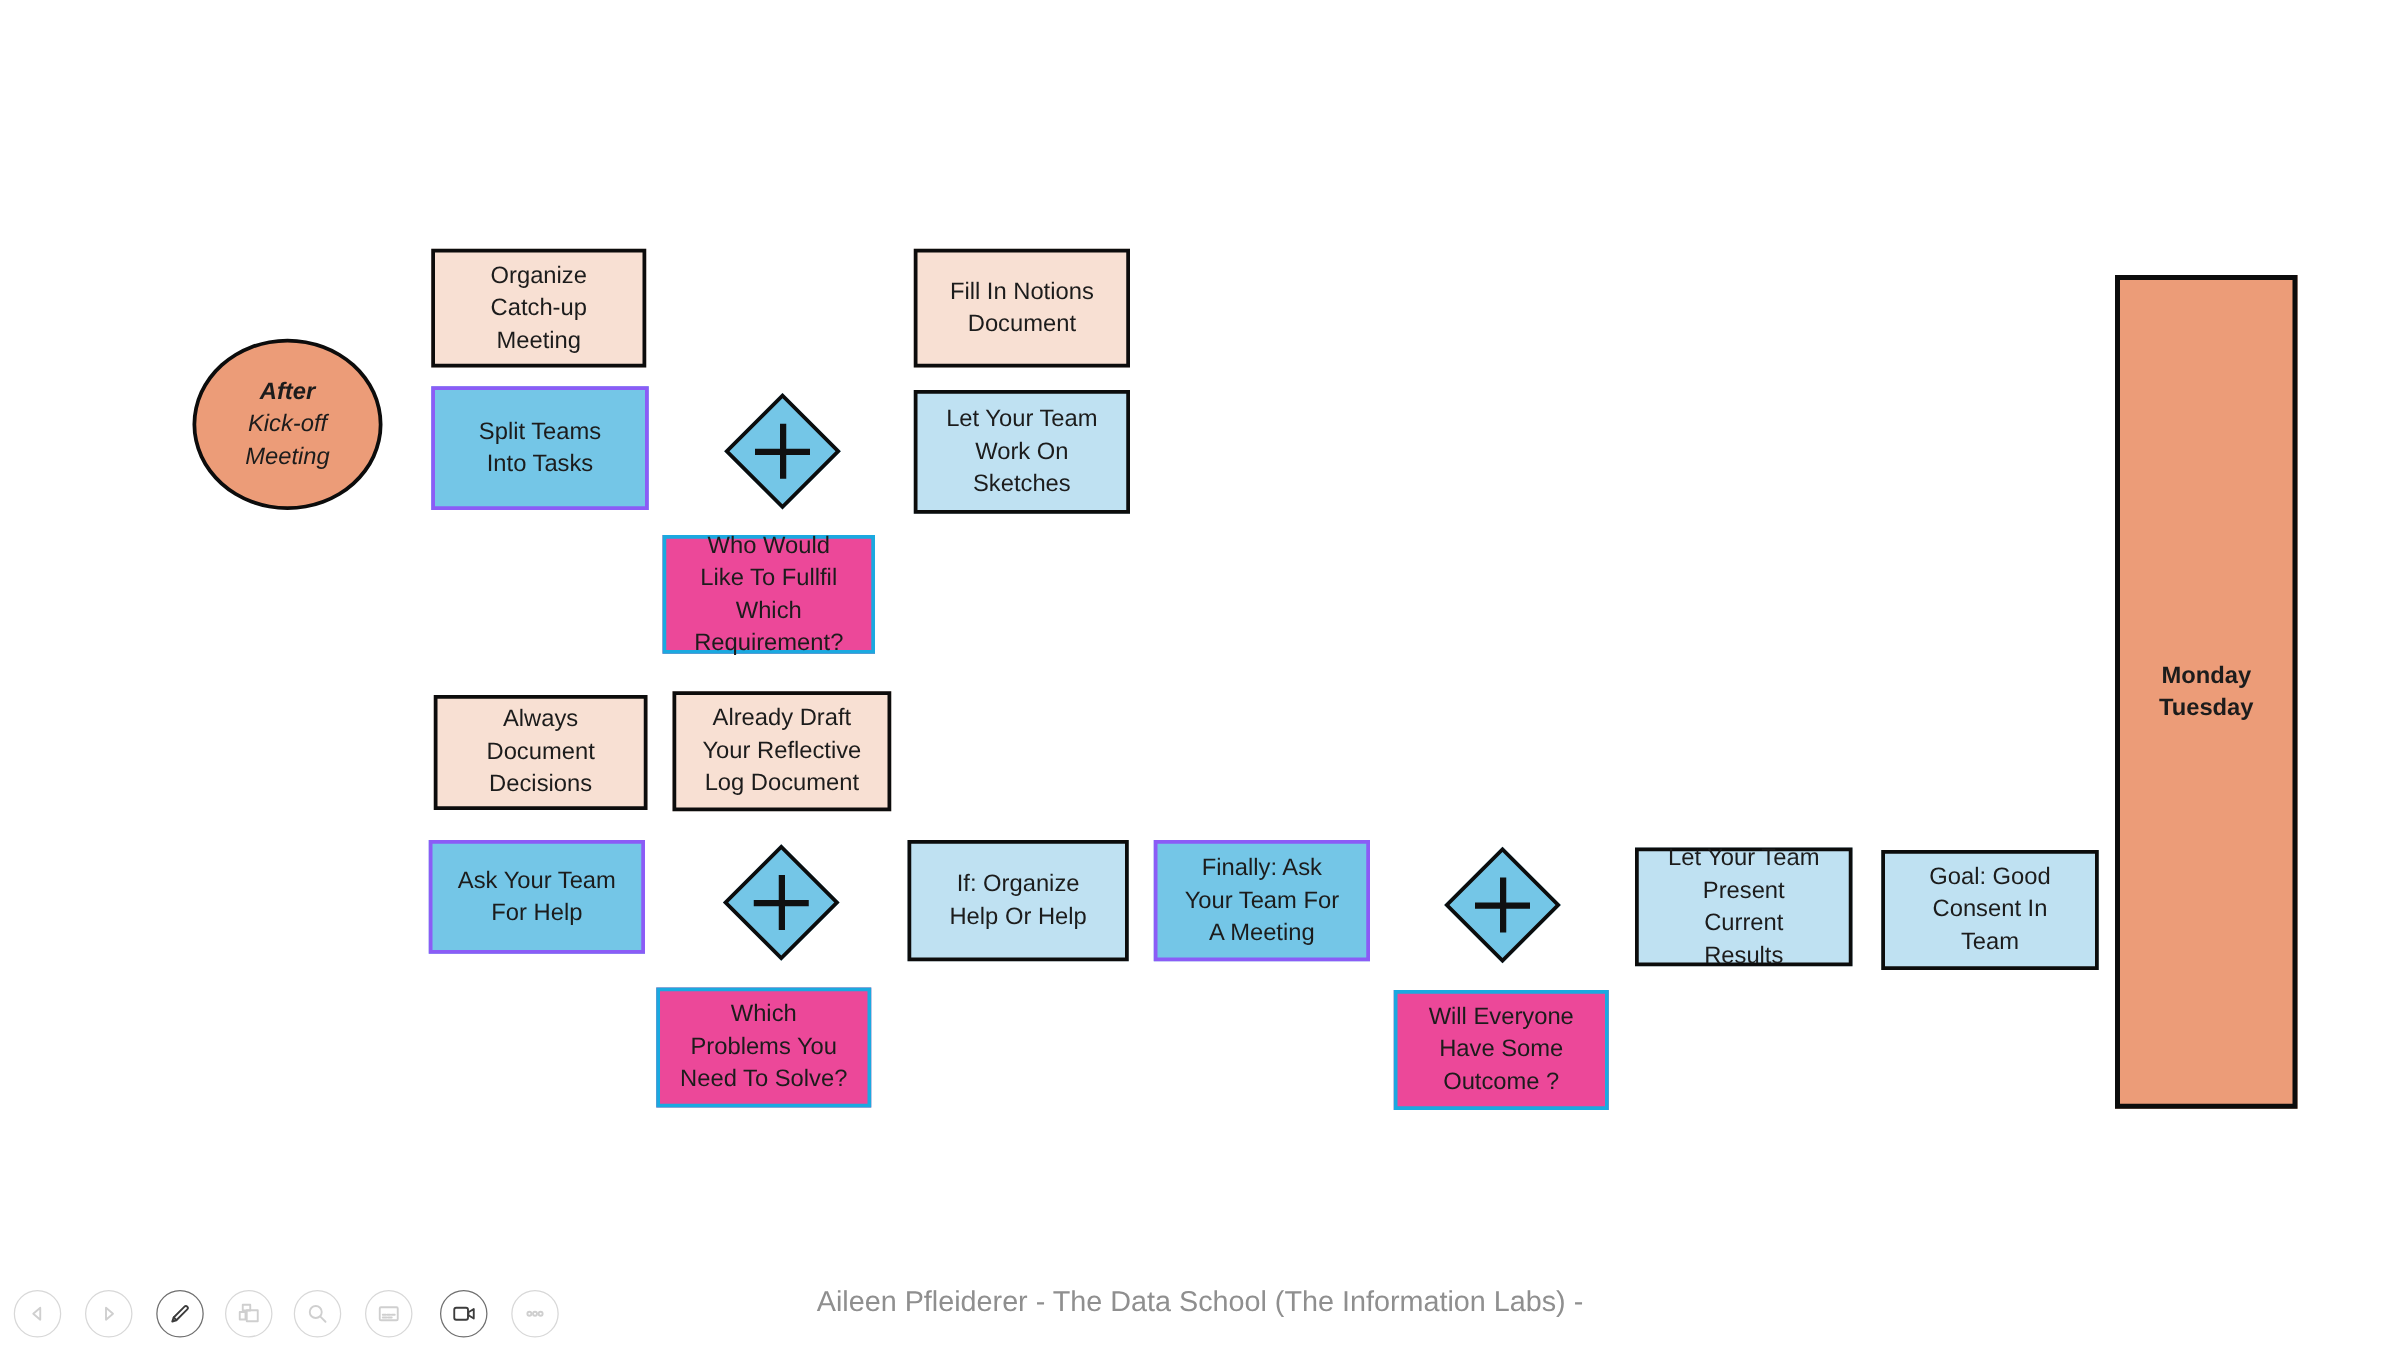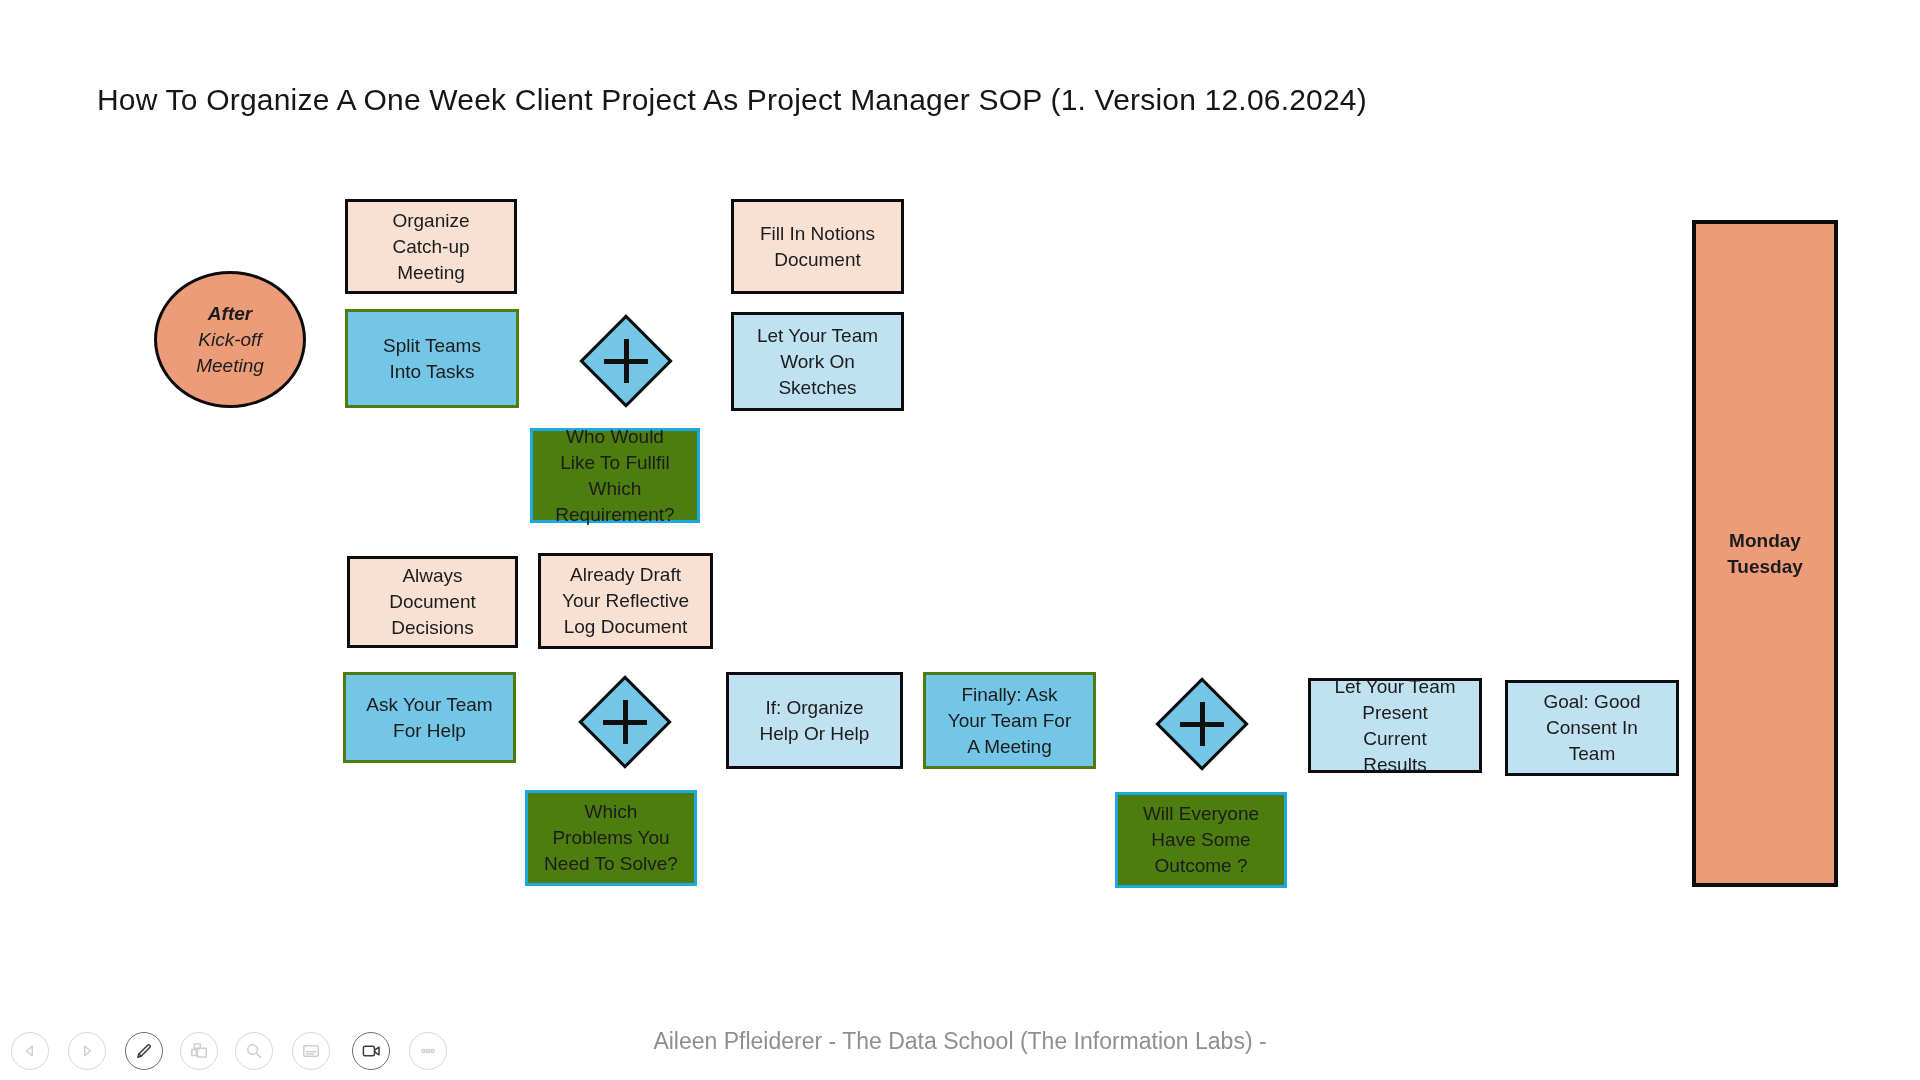--- a/index.html
+++ b/index.html
@@ -7,23 +7,23 @@
        font-family:"Liberation Sans", sans-serif;color:#1c1c1c;}
   .stage{position:absolute;inset:0;background:#fff;}
 
   .slide-title{position:absolute;left:97px;top:82px;font-size:30px;line-height:36px;
        font-weight:500;color:#161616;letter-spacing:.2px;}
 
   .shape{position:absolute;display:flex;align-items:center;justify-content:center;
        text-align:center;font-size:19px;line-height:26px;white-space:pre-line;
        box-sizing:border-box;overflow:visible;}
   .box-peach{background:var(--peach-fill,#F8E0D3);border:3px solid #0c0c0c;}
-  .box-blue{background:var(--blue-fill,#74C6E7);border:3px solid #4d7c0f;text-align:center;}
+  .box-blue{background:var(--blue-fill,#74C6E7);border:3px solid #8b5cf6;text-align:center;}
   .box-lightblue{background:var(--light-blue-fill,#BFE1F2);border:3px solid #0c0c0c;}
-  .box-white{background:#4d7c0f;border:3px solid var(--cyan-border,#1BA9E0);}
+  .box-white{background:#ec4899;border:3px solid var(--cyan-border,#1BA9E0);}
   .start-circle{background:var(--orange-fill,#EC9C78);border:3.5px solid #0c0c0c;
        border-radius:50%;flex-direction:column;}
   .start-circle .em{font-weight:700;}
   .timeline-bar{background:var(--orange-fill,#EC9C78);border:4px solid #0c0c0c;font-weight:700;}
 
   .diamond-wrap{position:absolute;width:66px;height:66px;}
   .diamond-fill{position:absolute;inset:0;transform:rotate(45deg);
        background:var(--blue-fill,#74C6E7);border:3.5px solid #0c0c0c;box-sizing:border-box;}
   .plus{position:absolute;left:50%;top:50%;width:44px;height:44px;transform:translate(-50%,-50%);}
   .plus::before,.plus::after{content:"";position:absolute;background:#101010;}
@@ -39,21 +39,20 @@
        box-sizing:border-box;background:rgba(255,255,255,.6);}
   .tb-btn.active{border-color:#6f6f6f;}
   .tb-btn svg{stroke:#cfcfcf;fill:none;stroke-width:1.5;stroke-linejoin:round;stroke-linecap:round;}
   .tb-btn.active svg{stroke:#3c3c3c;}
 </style>
 </head>
 <body>
 
 <div class="stage">
 
-  <div class="slide-title">How To Organize A One Week Client Project As Project Manager SOP (1. Version 12.06.2024)</div>
 
   <div class="shape start-circle" style="left:154px;top:271px;width:152px;height:137px;font-style:italic;">
     <span class="em">After</span>
     <span>Kick-off
 Meeting</span>
   </div>
 
   <div class="shape box-peach" style="left:345px;top:199px;width:172px;height:95px;">Organize
 Catch-up
 Meeting</div>

